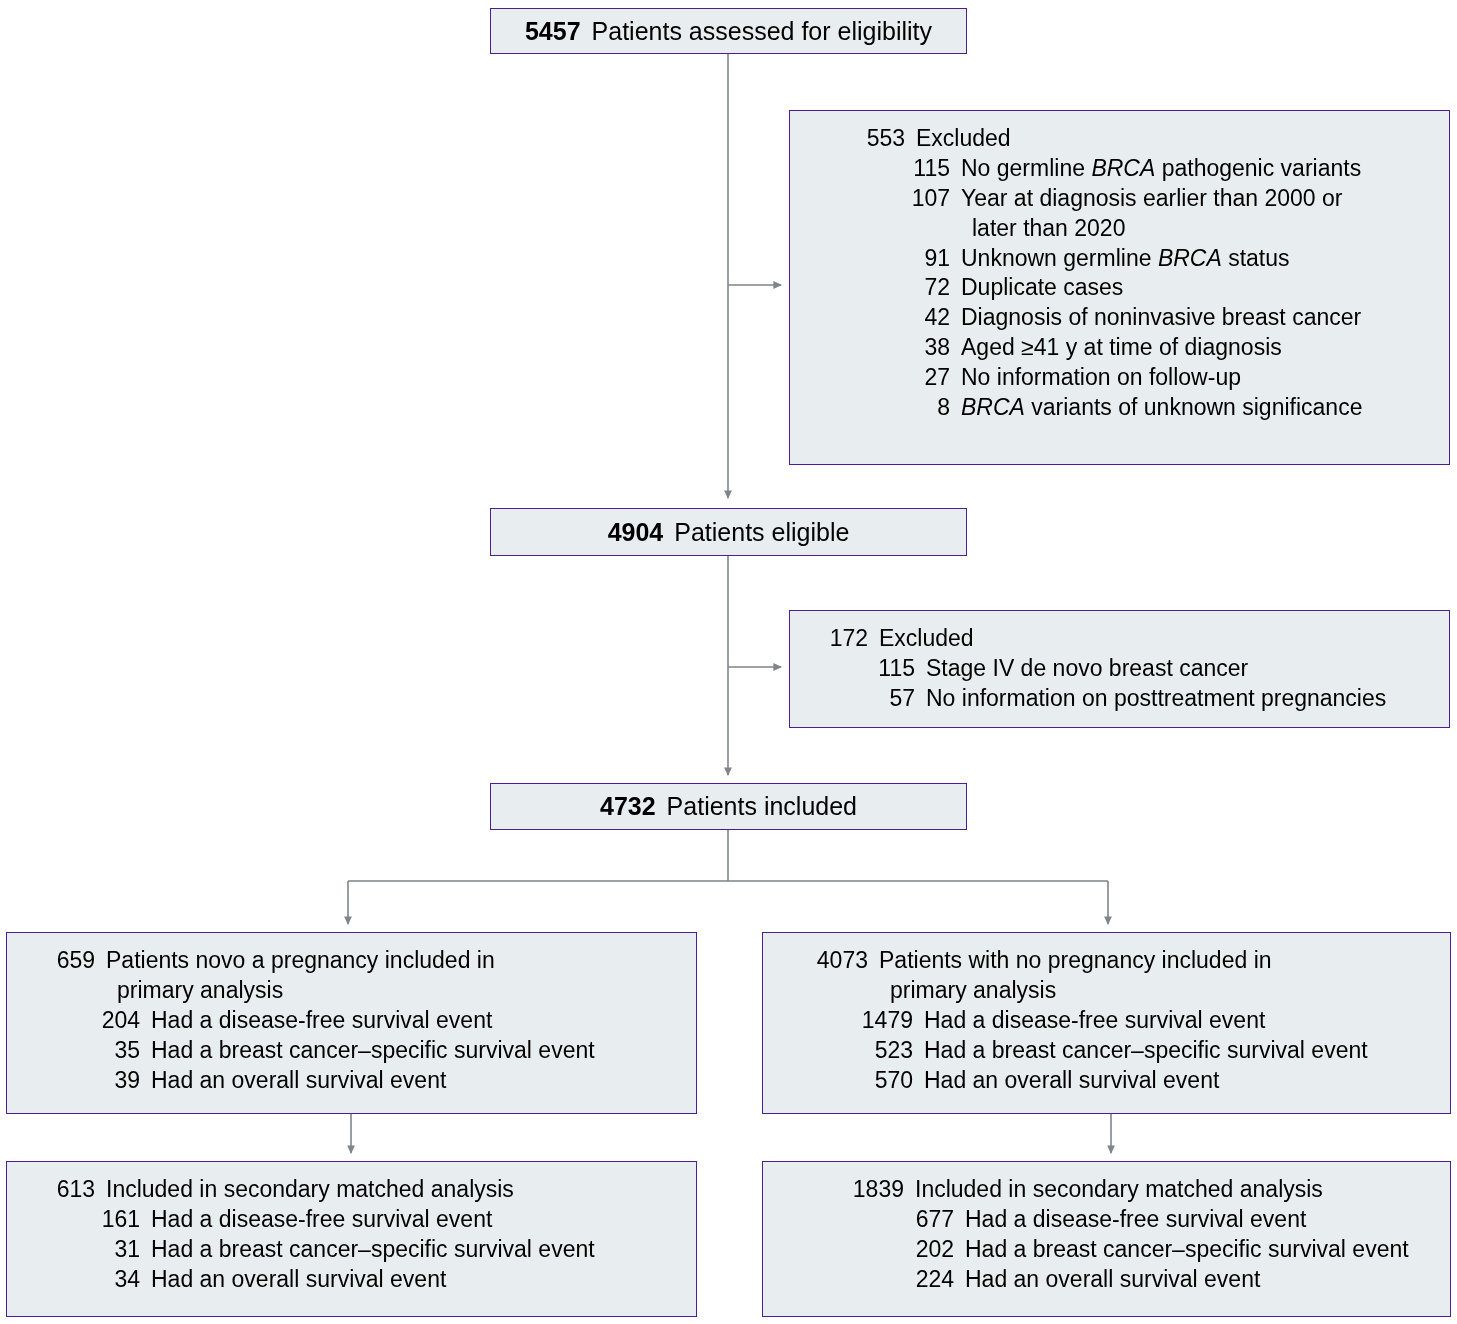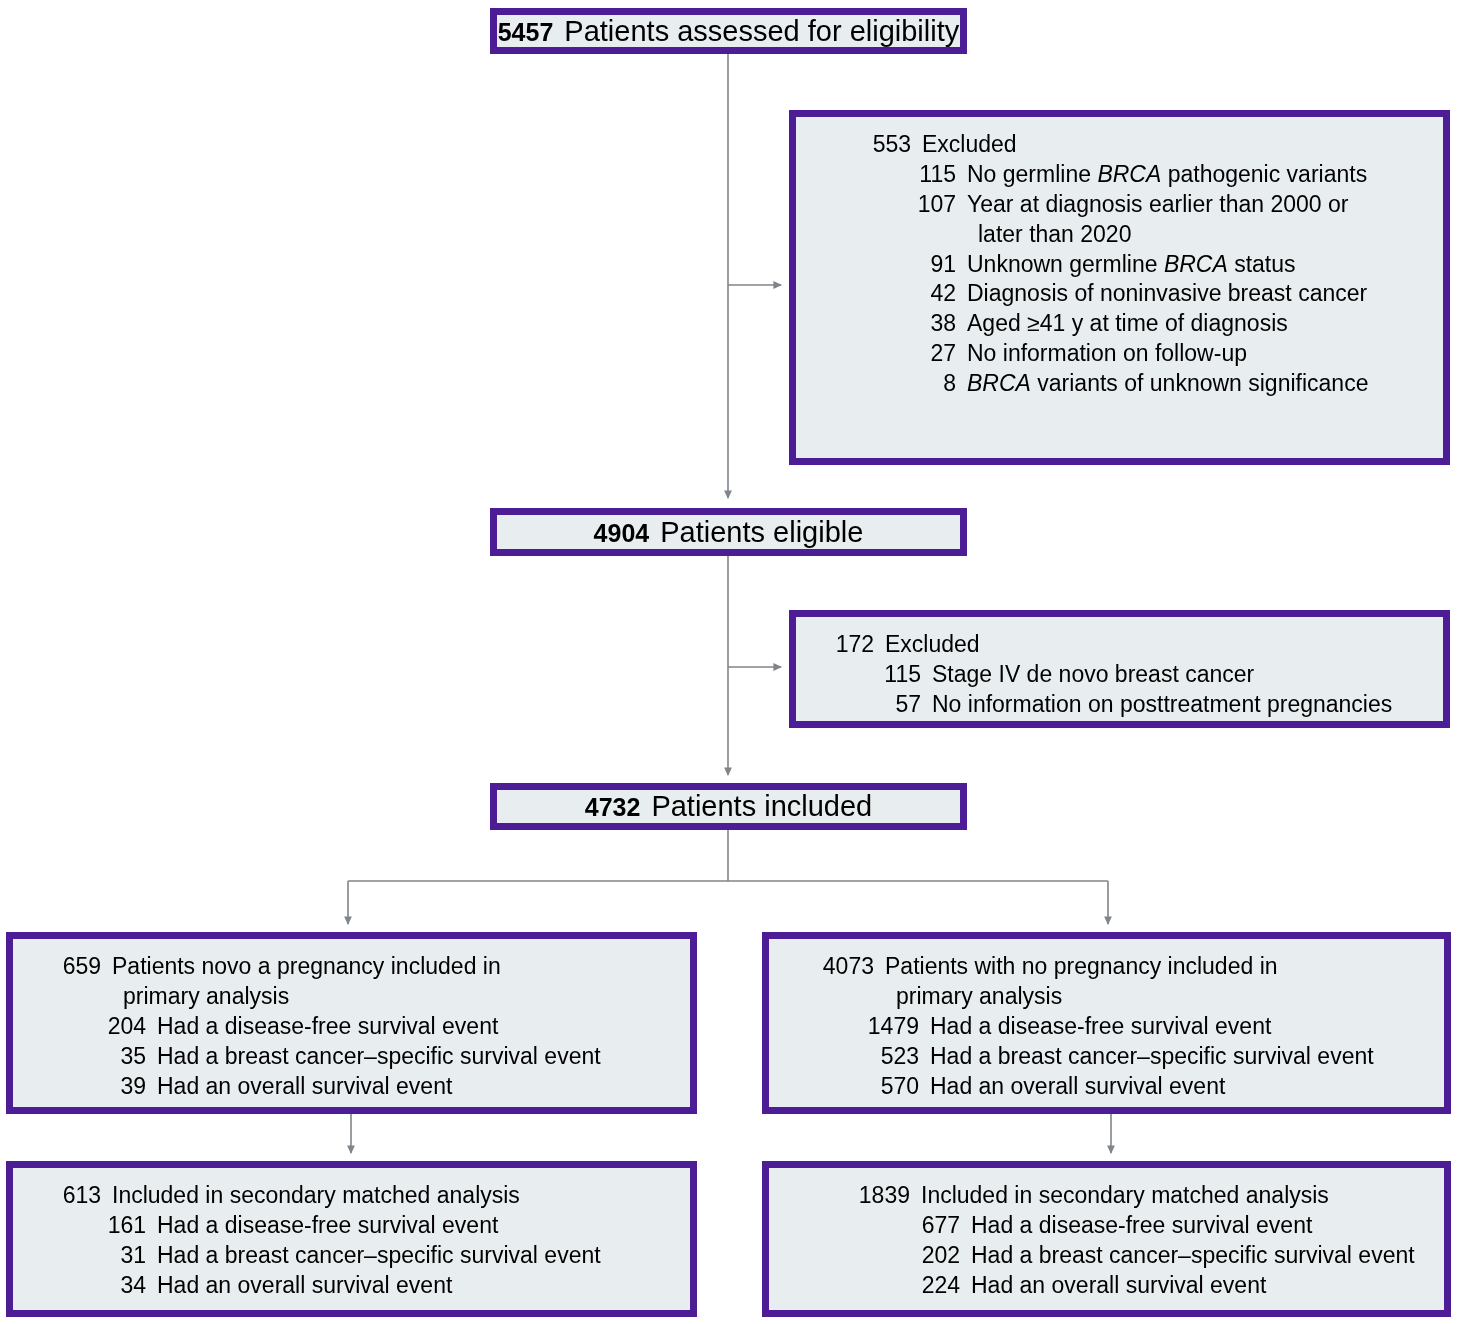--- a/index.html
+++ b/index.html
@@ -22,40 +22,40 @@
     left: 0;
     top: 0;
     width: 1457px;
     height: 1324px;
     pointer-events: none;
   }
   .box {
     position: absolute;
     box-sizing: border-box;
     background: #e8eef0;
-    border: 7px solid #4c1d95;
+    border: 1px solid #4c1d95;
   }
   
   .center-box {
     display: flex;
     align-items: center;
     justify-content: center;
   }
   .center-box .line {
     display: flex;
     align-items: baseline;
     white-space: nowrap;
   }
   .center-box .num {
     font-weight: bold;
     font-size: 25px;
     margin-right: 11px;
   }
   .center-box .txt {
-    font-size: 29px;
+    font-size: 25px;
   }
   
   .list-box {
     padding: 13px 14px 13px 0;
   }
   .row {
     display: flex;
     align-items: baseline;
     line-height: 1.30;
   }
@@ -150,20 +150,24 @@
     </div>
     <div class="row cont">
       <span class="txt">later than 2020</span>
     </div>
 
     <div class="row sub">
       <span class="num">91</span>
       <span class="txt"><span>Unknown germline </span><i>BRCA</i><span> status</span></span>
     </div>
 
+    <div class="row sub">
+      <span class="num">72</span>
+      <span class="txt">Duplicate cases</span>
+    </div>
 
     <div class="row sub">
       <span class="num">42</span>
       <span class="txt">Diagnosis of noninvasive breast cancer</span>
     </div>
 
     <div class="row sub">
       <span class="num">38</span>
       <span class="txt">Aged ≥41 y at time of diagnosis</span>
     </div>

